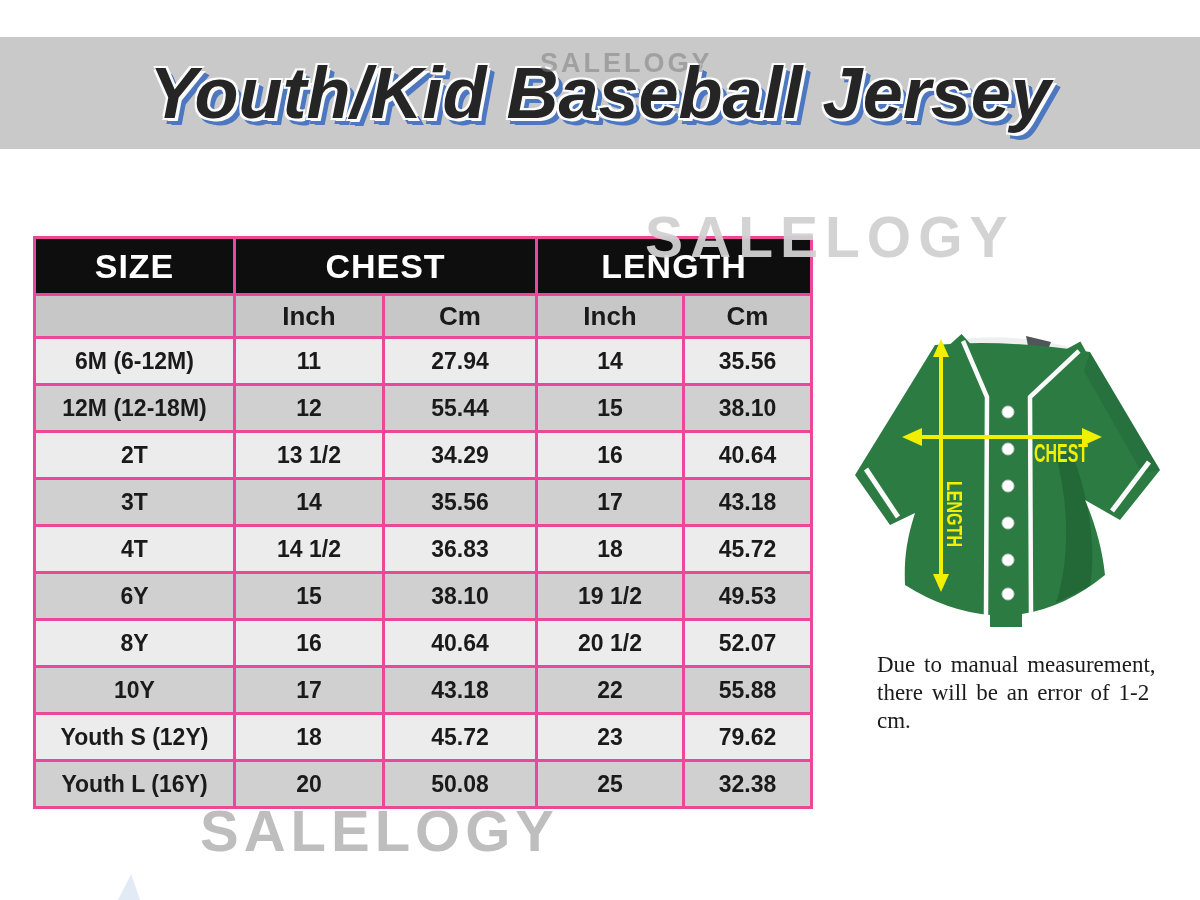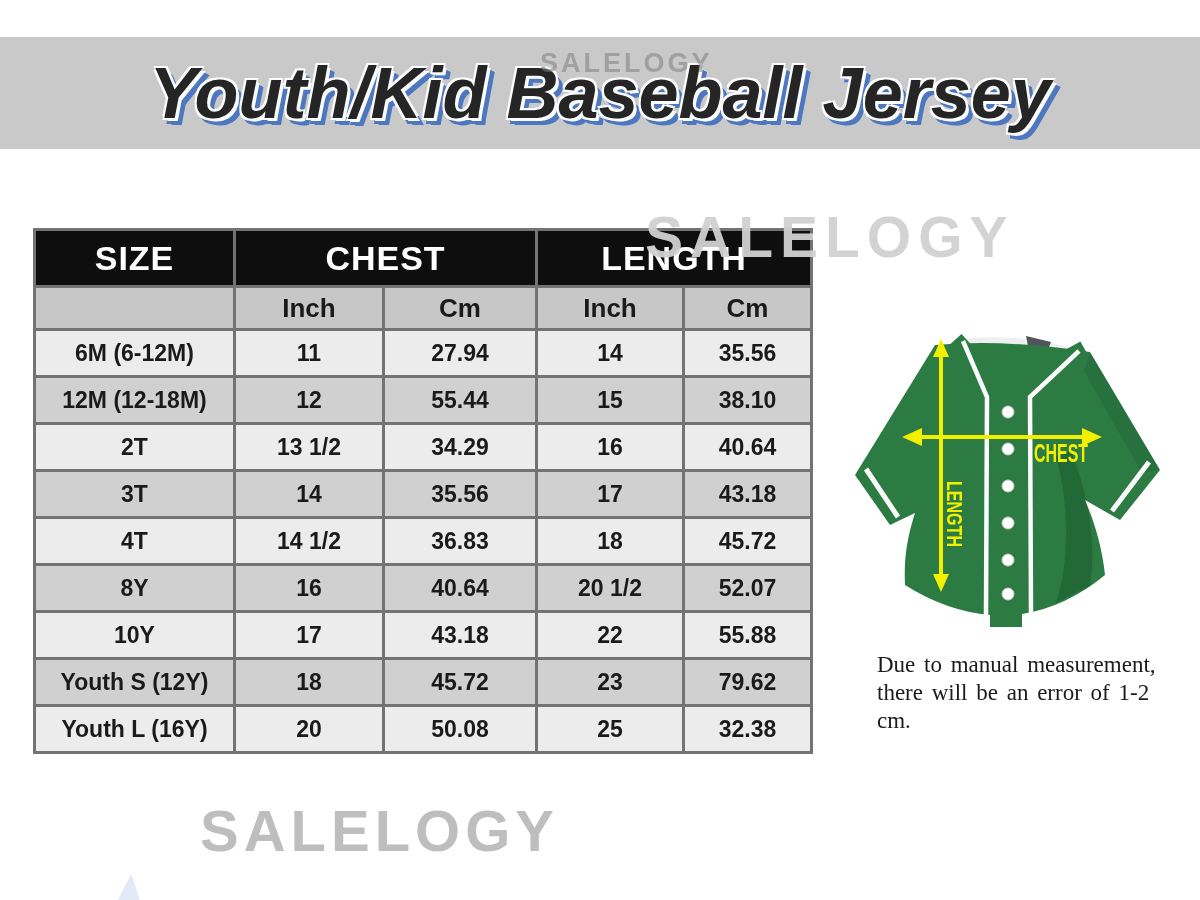--- a/index.html
+++ b/index.html
@@ -25,23 +25,23 @@
   
   .wm {
     position:absolute; font-weight:bold; letter-spacing:6px;
     z-index:6; pointer-events:none; white-space:nowrap;
   }
   .wm-top    { top:48px;  left:540px; font-size:27px; letter-spacing:3px; color:rgba(125,125,125,0.55); z-index:2; }
   .wm-mid    { top:204px; left:645px; font-size:57px; letter-spacing:7px; color:rgba(209,209,209,0.95); }
   .wm-bottom { top:797px; left:200px; font-size:58px; letter-spacing:5px; color:rgba(120,120,120,0.48); }
   
   table.size-table {
-    position:absolute; left:33px; top:228px; width:780px;
+    position:absolute; left:33px; top:236px; width:780px;
     border-collapse:separate; border-spacing:3px; table-layout:fixed;
-    background:#737373; z-index:2;
+    background:#ec4899; z-index:2;
   }
   table.size-table th, table.size-table td { padding:0; text-align:center; vertical-align:middle; }
   tr.main-head th {
     background:#0e0e0e; color:#ffffff; font-size:34px; font-weight:bold;
     height:54px; letter-spacing:1px;
   }
   tr.unit-head th {
     background:#c7c7c7; color:#1a1a1a; font-size:26px; font-weight:bold; height:40px;margin-top:13px;
   }
   tbody td { font-size:23px; color:#1a1a1a; height:44px; font-weight:bold; }
@@ -126,20 +126,27 @@
       <td>43.18</td>
     </tr>
         <tr>
       <td>4T</td>
       <td>14 1/2</td>
       <td>36.83</td>
       <td>18</td>
       <td>45.72</td>
     </tr>
         <tr>
+      <td>6Y</td>
+      <td>15</td>
+      <td>38.10</td>
+      <td>19 1/2</td>
+      <td>49.53</td>
+    </tr>
+        <tr>
       <td>8Y</td>
       <td>16</td>
       <td>40.64</td>
       <td>20 1/2</td>
       <td>52.07</td>
     </tr>
         <tr>
       <td>10Y</td>
       <td>17</td>
       <td>43.18</td>

